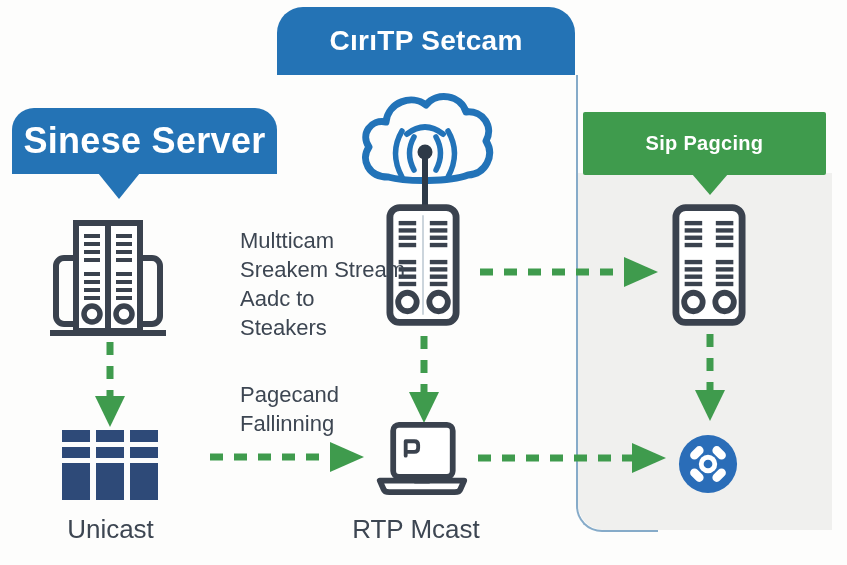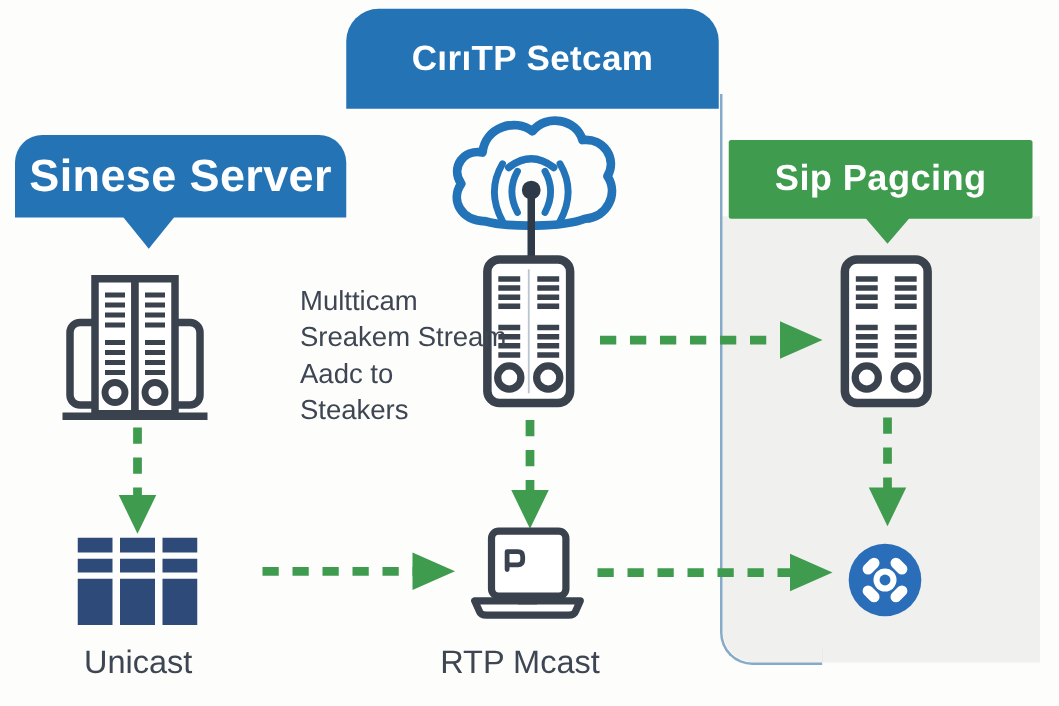--- a/index.html
+++ b/index.html
@@ -14,26 +14,26 @@
     background:#f0f0ee;border-bottom-left-radius:26px;
   }
   .panel-border{
     left:576px;top:75px;width:80px;height:455px;
     border-left:2px solid #86abc9;border-bottom:2px solid #86abc9;
     border-bottom-left-radius:26px;
   }
   
   .banner{display:flex;align-items:center;justify-content:center;
     color:#ffffff;font-weight:700;letter-spacing:.3px;}
-  .banner-top{left:277px;top:7px;width:298px;height:80px;background:#2473b5;
+  .banner-top{left:277px;top:7px;width:298px;height:68px;background:#2473b5;
     border-radius:26px 26px 0 0;font-size:28px;}
   .banner-left{left:12px;top:108px;width:265px;height:66px;background:#2473b5;
     border-radius:22px 22px 0 0;font-size:36px;}
   .banner-right{left:583px;top:112px;width:243px;height:63px;background:#3f9b4d;
-    border-radius:2px;font-size:29px;}
+    border-radius:2px;font-size:20px;}
   .tail{width:0;height:0;}
   .tail-left{left:98px;top:173px;border-left:21px solid transparent;
     border-right:21px solid transparent;border-top:26px solid #2473b5;}
   .tail-right{left:692px;top:174px;border-left:18px solid transparent;
     border-right:18px solid transparent;border-top:21px solid #3f9b4d;}
   
   .note{font-size:22px;line-height:29px;font-weight:500;white-space:pre-line;margin-left:36px;}
   .note-multicast{left:204px;top:226px;width:190px;}
   .note-paging{left:204px;top:380px;width:190px;}
   .node-label{font-size:26px;font-weight:500;text-align:center;}
@@ -179,20 +179,22 @@
         <line x1="45" y1="82.5" x2="63" y2="82.5"></line>
     </g>
     <circle cx="22" cy="101" r="9.5" fill="none" stroke="#3a424e" stroke-width="6"></circle>
     <circle cx="54" cy="101" r="9.5" fill="none" stroke="#3a424e" stroke-width="6"></circle>
   </svg>
 
   <div class="abs note note-multicast">Multticam
 Sreakem Stream
 Aadc to
 Steakers</div>
+  <div class="abs note note-paging">Pagecand
+Fallinning</div>
 
   <svg class="abs ic" style="left:62px;top:430px" width="96" height="70" viewBox="0 0 96 70">
     <g fill="#2e4a78">
       <rect x="0" y="0" width="28" height="12"></rect>
         <rect x="0" y="17" width="28" height="11"></rect>
         <rect x="0" y="33" width="28" height="37"></rect>
       <rect x="34" y="0" width="28" height="12"></rect>
         <rect x="34" y="17" width="28" height="11"></rect>
         <rect x="34" y="33" width="28" height="37"></rect>
       <rect x="68" y="0" width="28" height="12"></rect>

